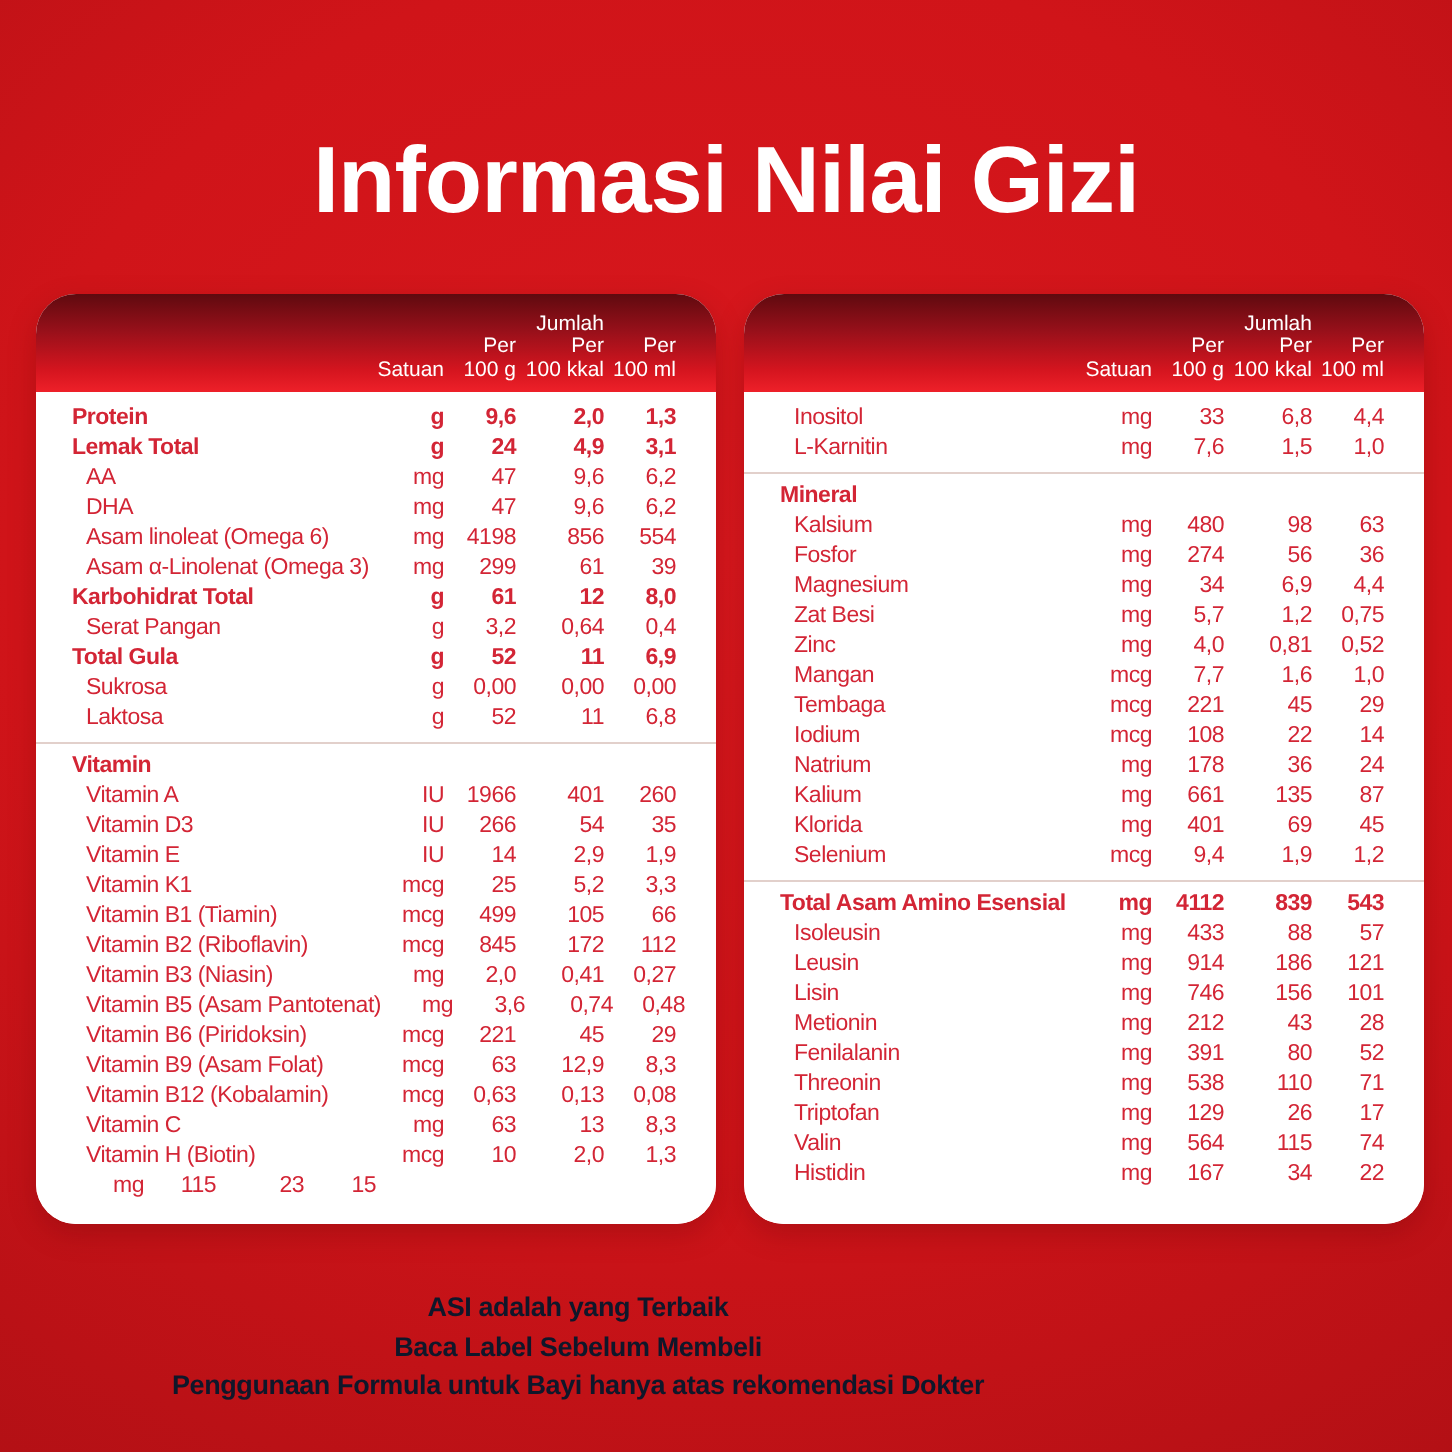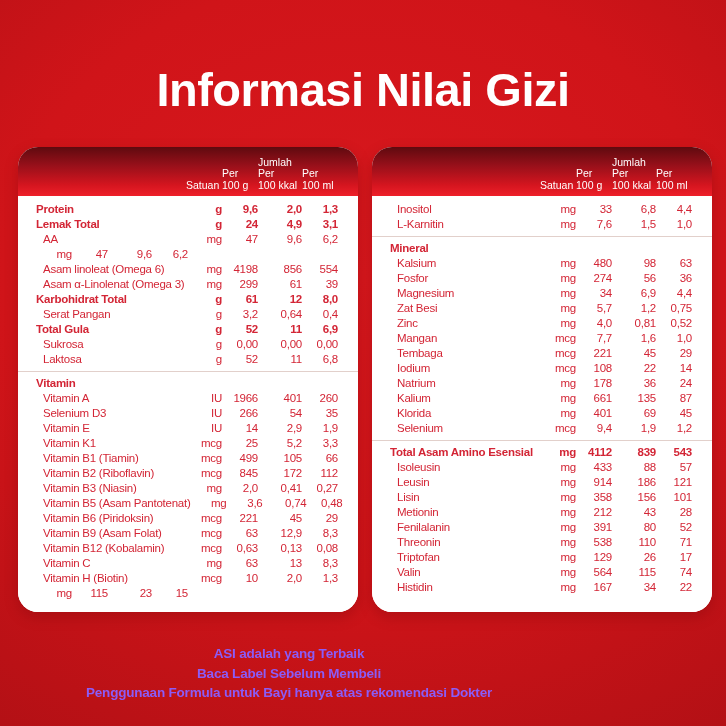--- a/index.html
+++ b/index.html
@@ -26,42 +26,42 @@
   }
   .panel.left{left:18px;}
   .panel.right{left:372px;}
   .panel-header{
     height:49px;flex:0 0 49px;
     background:linear-gradient(180deg,var(--hdr-top) 0%,var(--hdr-mid) 38%,var(--hdr-low) 78%,var(--hdr-bot) 100%);
     display:flex;align-items:flex-end;
     padding:0 20px 5px 18px;color:#fff;
   }
   .hdr-label-spacer{flex:1 1 auto;}
-  .hcol{font-size:10.5px;line-height:11.5px;text-align:left;font-weight:normal;}
+  .hcol{font-size:10.5px;line-height:11.5px;text-align:right;font-weight:normal;}
   .hcol.satuan{width:36px;}
   .hcol.c1{width:36px;}
   .hcol.c2{width:44px;}
   .hcol.c3{width:36px;}
   .panel-body{flex:1 1 auto;background:var(--panel);padding:6px 20px 0 18px;}
   .row{
     display:flex;align-items:flex-end;height:15px;
     font-size:11.5px;line-height:15px;color:var(--txt-red);letter-spacing:-0.25px;
   }
   .row .label{flex:1 1 auto;white-space:nowrap;overflow:visible;}
   .row.indent .label{padding-left:7px;margin-top:17px;}
   .row.bold{font-weight:bold;}
   .cell{flex:0 0 auto;text-align:right;white-space:nowrap;}
   .cell.u{width:36px;}
   .cell.v1{width:36px;}
   .cell.v2{width:44px;}
   .cell.v3{width:36px;}
   .divider{border-top:1px solid var(--divider);margin:4px -20px 4px -18px;}
   .footer{
     position:absolute;top:644px;left:0;width:578px;text-align:center;
-    color:#8b5cf6;font-weight:bold;font-size:13.5px;line-height:19.5px;letter-spacing:-0.2px;
+    color:#0f172a;font-weight:bold;font-size:13.5px;line-height:19.5px;letter-spacing:-0.2px;
   }
 </style>
 </head>
 <body>
 
 <div class="page-title">Informasi Nilai Gizi</div>
 
 <div class="panel left">
   <div class="panel-header">
     <div class="hdr-label-spacer"></div>
@@ -98,20 +98,21 @@
         <span class="cell v3">3,1</span>
       </div>
       <div class="row indent">
         <span class="label">AA</span>
         <span class="cell u">mg</span>
         <span class="cell v1">47</span>
         <span class="cell v2">9,6</span>
         <span class="cell v3">6,2</span>
       </div>
       <div class="row indent">
+        <span class="label">DHA</span>
         <span class="cell u">mg</span>
         <span class="cell v1">47</span>
         <span class="cell v2">9,6</span>
         <span class="cell v3">6,2</span>
       </div>
       <div class="row indent">
         <span class="label">Asam linoleat (Omega 6)</span>
         <span class="cell u">mg</span>
         <span class="cell v1">4198</span>
         <span class="cell v2">856</span>
@@ -168,21 +169,21 @@
         <span class="cell v3"></span>
       </div>
       <div class="row indent">
         <span class="label">Vitamin A</span>
         <span class="cell u">IU</span>
         <span class="cell v1">1966</span>
         <span class="cell v2">401</span>
         <span class="cell v3">260</span>
       </div>
       <div class="row indent">
-        <span class="label">Selenium D3</span>
+        <span class="label">Vitamin D3</span>
         <span class="cell u">IU</span>
         <span class="cell v1">266</span>
         <span class="cell v2">54</span>
         <span class="cell v3">35</span>
       </div>
       <div class="row indent">
         <span class="label">Vitamin E</span>
         <span class="cell u">IU</span>
         <span class="cell v1">14</span>
         <span class="cell v2">2,9</span>
@@ -412,21 +413,21 @@
       <div class="row indent">
         <span class="label">Leusin</span>
         <span class="cell u">mg</span>
         <span class="cell v1">914</span>
         <span class="cell v2">186</span>
         <span class="cell v3">121</span>
       </div>
       <div class="row indent">
         <span class="label">Lisin</span>
         <span class="cell u">mg</span>
-        <span class="cell v1">358</span>
+        <span class="cell v1">746</span>
         <span class="cell v2">156</span>
         <span class="cell v3">101</span>
       </div>
       <div class="row indent">
         <span class="label">Metionin</span>
         <span class="cell u">mg</span>
         <span class="cell v1">212</span>
         <span class="cell v2">43</span>
         <span class="cell v3">28</span>
       </div>

